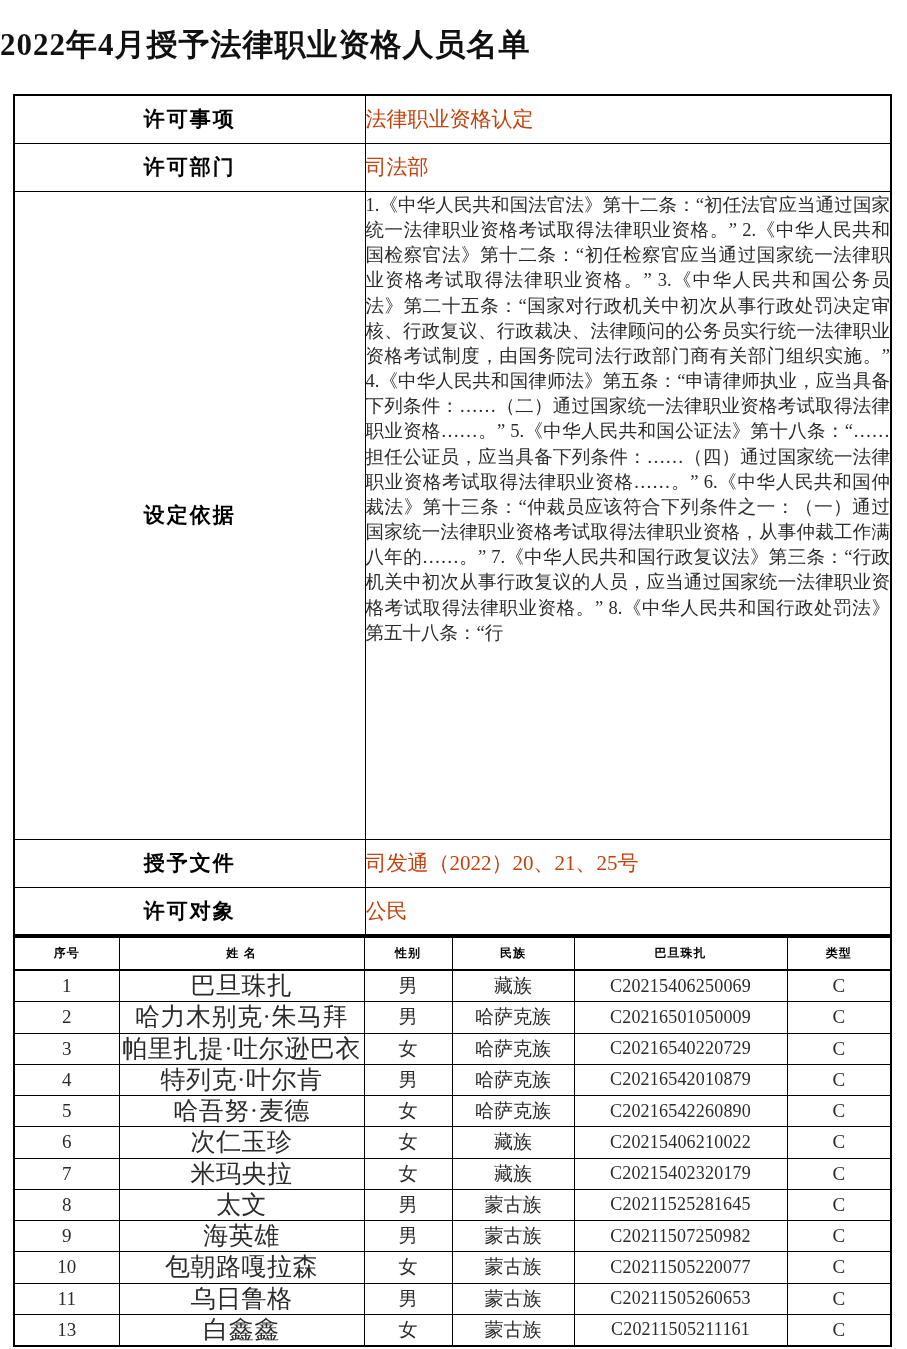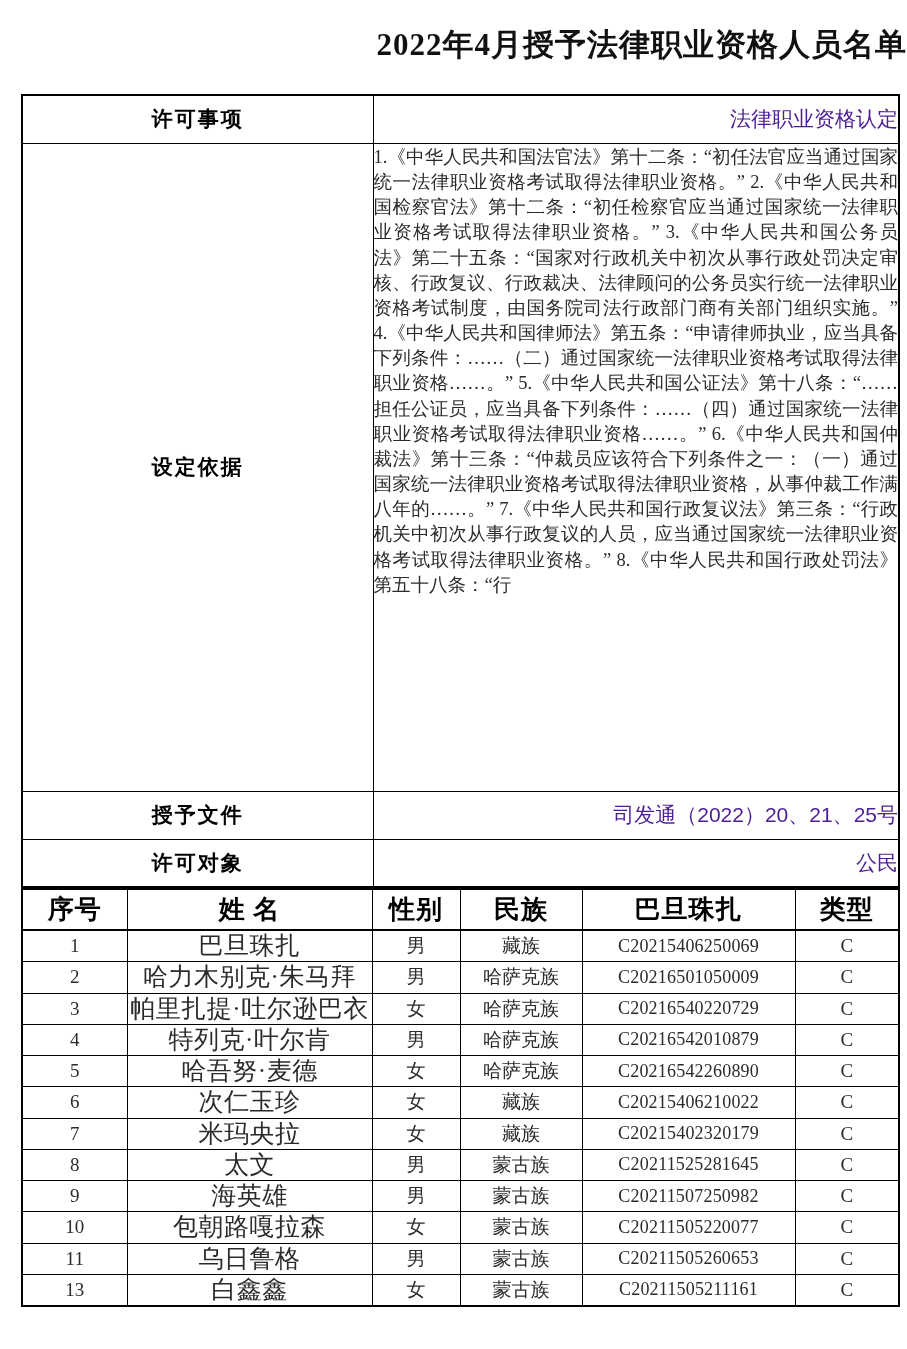--- a/index.html
+++ b/index.html
@@ -12,36 +12,36 @@
     width: 907px;
     height: 1349px;
     font-family: "Liberation Serif", "DejaVu Serif", serif;
     color: #1a1a1a;
     overflow: hidden;
     position: relative;
   }
 
   
   .doc-title {
-    text-align: right;
+    text-align: left;
     font-family: "Liberation Serif", "DejaVu Serif", serif;
     font-weight: bold;
     font-size: 31px;
     letter-spacing: 1px;
     padding-top: 26px;
     padding-bottom: 0;
     line-height: 1.2;
     color: #111111;
     white-space: nowrap;
   }
 
   
   .table-wrap {
     position: absolute;
-    left: 12px;
+    left: 4px;
     top: 94px;
     width: 879px;
     padding-left: 9px;
   }
 
   table.doc-table {
     width: 879px;
     border-collapse: collapse;
     table-layout: fixed;
     border: 2px solid #000000;
@@ -58,25 +58,25 @@
     width: 351px;
     text-align: center;
     font-weight: bold;
     font-size: 21px;
     font-family: "Liberation Sans", "DejaVu Sans", sans-serif;
     letter-spacing: 2px;
     color: #000000;
     padding: 6px 0;
   }
   .val-cell {
-    text-align: right;
+    text-align: left;
     font-size: 21px;
     padding: 6px 0 6px 10px;
-    color: #4c1d95;
-    font-family: Liberation Sans, sans-serif;
+    color: #c2410c;
+    font-family: Liberation Serif, serif;
   }
   .row-h1 { height: 48px; }
   .row-h2 { height: 48px; }
 
   
   .basis-label {
     font-weight: bold;
     font-size: 21px;
     font-family: "Liberation Sans", "DejaVu Sans", sans-serif;
     letter-spacing: 2px;
@@ -115,22 +115,22 @@
   }
   .list-table th, .list-table td {
     border: 1px solid #000000;
     text-align: center;
     padding: 2px 0;
     color: #2b2b2b;
     font-family: "Liberation Serif", "DejaVu Serif", serif;
   }
   .list-table thead th {
     font-weight: bold;
-    font-size: 26px;
-    font-family: Liberation Serif, serif;
+    font-size: 12px;
+    font-family: Liberation Sans, sans-serif;
     color: #000000;
     height: 33px;
     letter-spacing: 1px;
     border-top: 2px solid #000;
     border-bottom: 2px solid #000;
   }
   .list-table tbody td {
     font-size: 19px;
     height: 25px;
     line-height: 1.05;
@@ -150,20 +150,24 @@
 
 <div class="doc-title">2022年4月授予法律职业资格人员名单</div>
 
 <div class="table-wrap">
 
   <table class="doc-table">
     <tbody>
       <tr class="row-h1">
         <td class="lbl-cell">许可事项</td>
         <td class="val-cell">法律职业资格认定</td>
+      </tr>
+      <tr class="row-h2">
+        <td class="lbl-cell">许可部门</td>
+        <td class="val-cell">司法部</td>
       </tr>
       <tr>
         <td class="lbl-cell basis-label">设定依据</td>
         <td class="basis-body">
           <div class="basis-inner">
             <p>1.《中华人民共和国法官法》第十二条：“初任法官应当通过国家统一法律职业资格考试取得法律职业资格。”
 2.《中华人民共和国检察官法》第十二条：“初任检察官应当通过国家统一法律职业资格考试取得法律职业资格。”
 3.《中华人民共和国公务员法》第二十五条：“国家对行政机关中初次从事行政处罚决定审核、行政复议、行政裁决、法律顾问的公务员实行统一法律职业资格考试制度，由国务院司法行政部门商有关部门组织实施。”
 4.《中华人民共和国律师法》第五条：“申请律师执业，应当具备下列条件：……（二）通过国家统一法律职业资格考试取得法律职业资格……。”
 5.《中华人民共和国公证法》第十八条：“……担任公证员，应当具备下列条件：……（四）通过国家统一法律职业资格考试取得法律职业资格……。”

